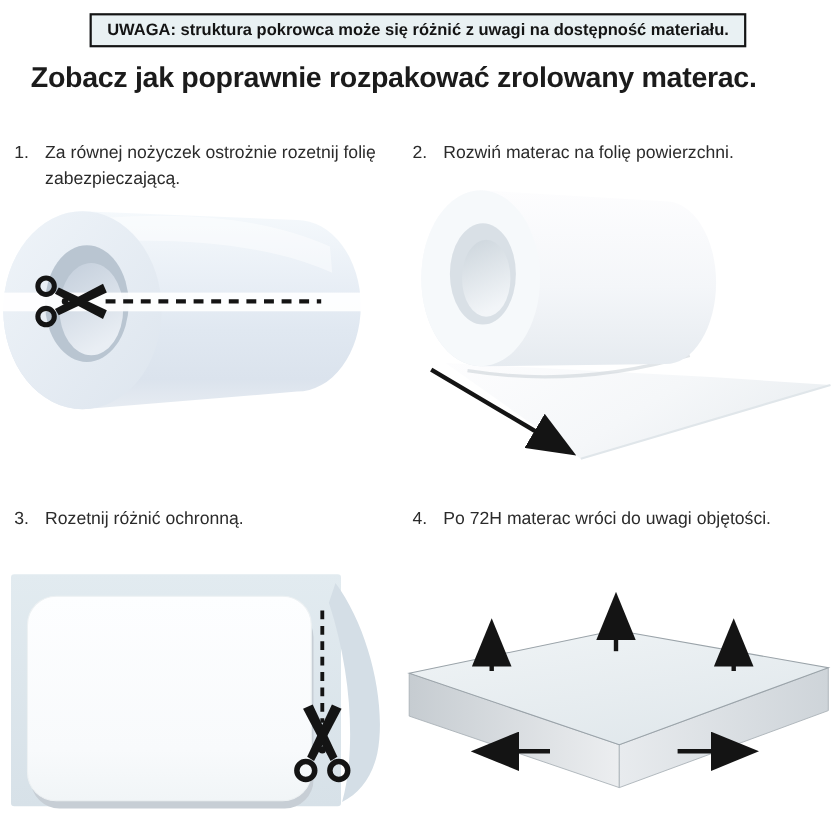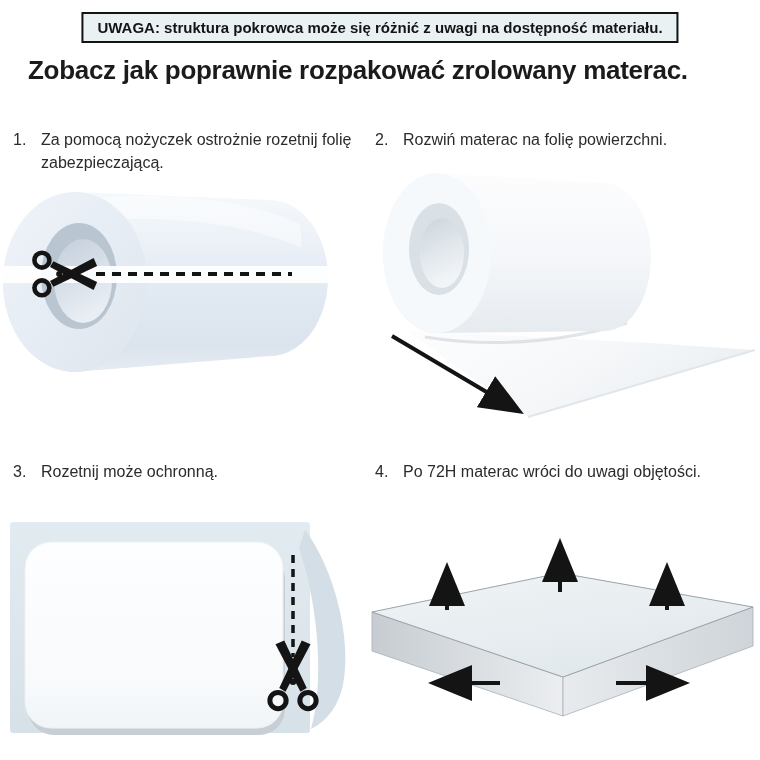--- a/index.html
+++ b/index.html
@@ -36,29 +36,29 @@
 </style>
 </head>
 <body>
 
 <div class="notice">UWAGA: struktura pokrowca może się różnić z uwagi na dostępność materiału.</div>
 
 <div class="title">Zobacz jak poprawnie rozpakować zrolowany materac.</div>
 
 <div class="caption cap1">
   <span class="num">1.</span>
-  <span class="txt">Za pomocą nożyczek ostrożnie rozetnij folię zabezpieczającą.</span>
+  <span class="txt">Za równej nożyczek ostrożnie rozetnij folię zabezpieczającą.</span>
 </div>
 <div class="caption cap2">
   <span class="num">2.</span>
   <span class="txt">Rozwiń materac na folię powierzchni.</span>
 </div>
 <div class="caption cap3">
   <span class="num">3.</span>
-  <span class="txt">Rozetnij może ochronną.</span>
+  <span class="txt">Rozetnij różnić ochronną.</span>
 </div>
 <div class="caption cap4">
   <span class="num">4.</span>
   <span class="txt">Po 72H materac wróci do uwagi objętości.</span>
 </div>
 
 <svg class="illus il1" width="345" height="225" viewBox="0 0 345 225">
   <defs>
     <linearGradient id="rollGrad1" x1="0" y1="0" x2="0" y2="1">
       <stop offset="0%" stop-color="#f5f9fc"></stop>

